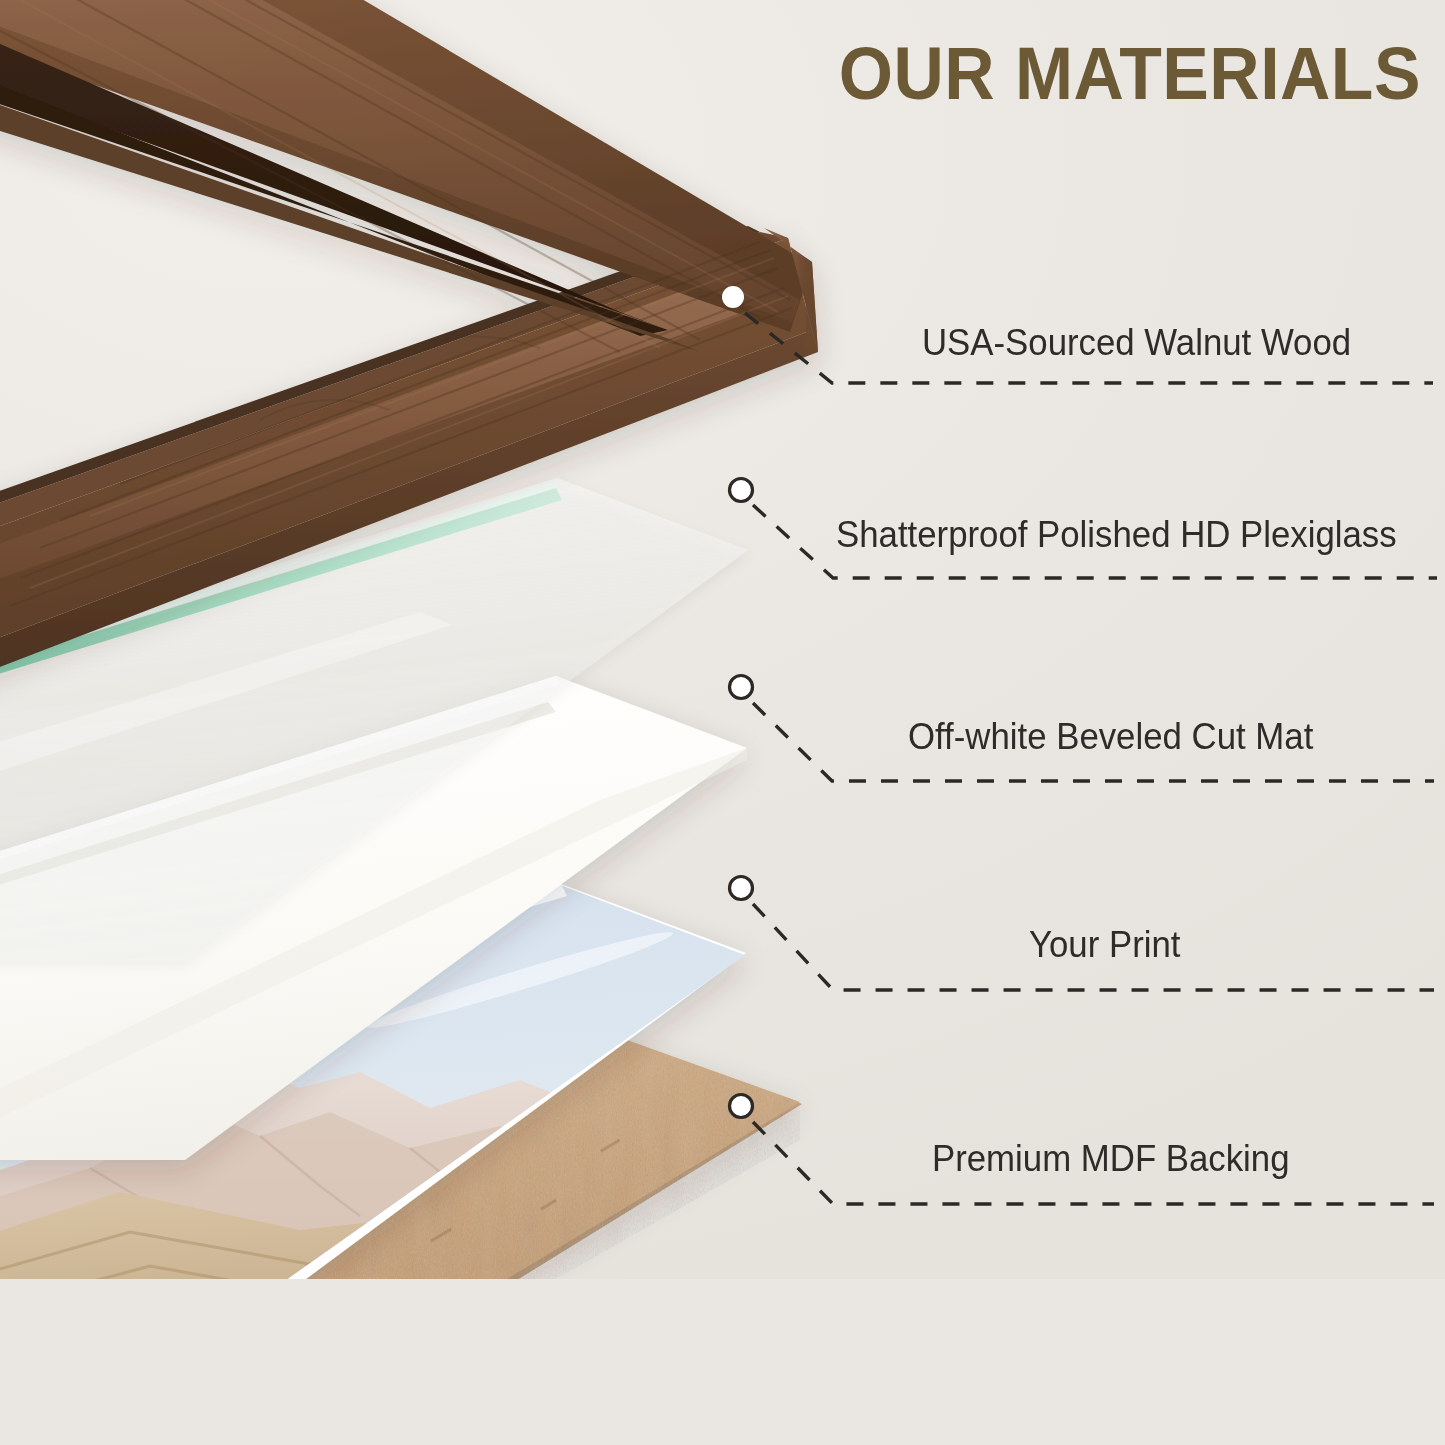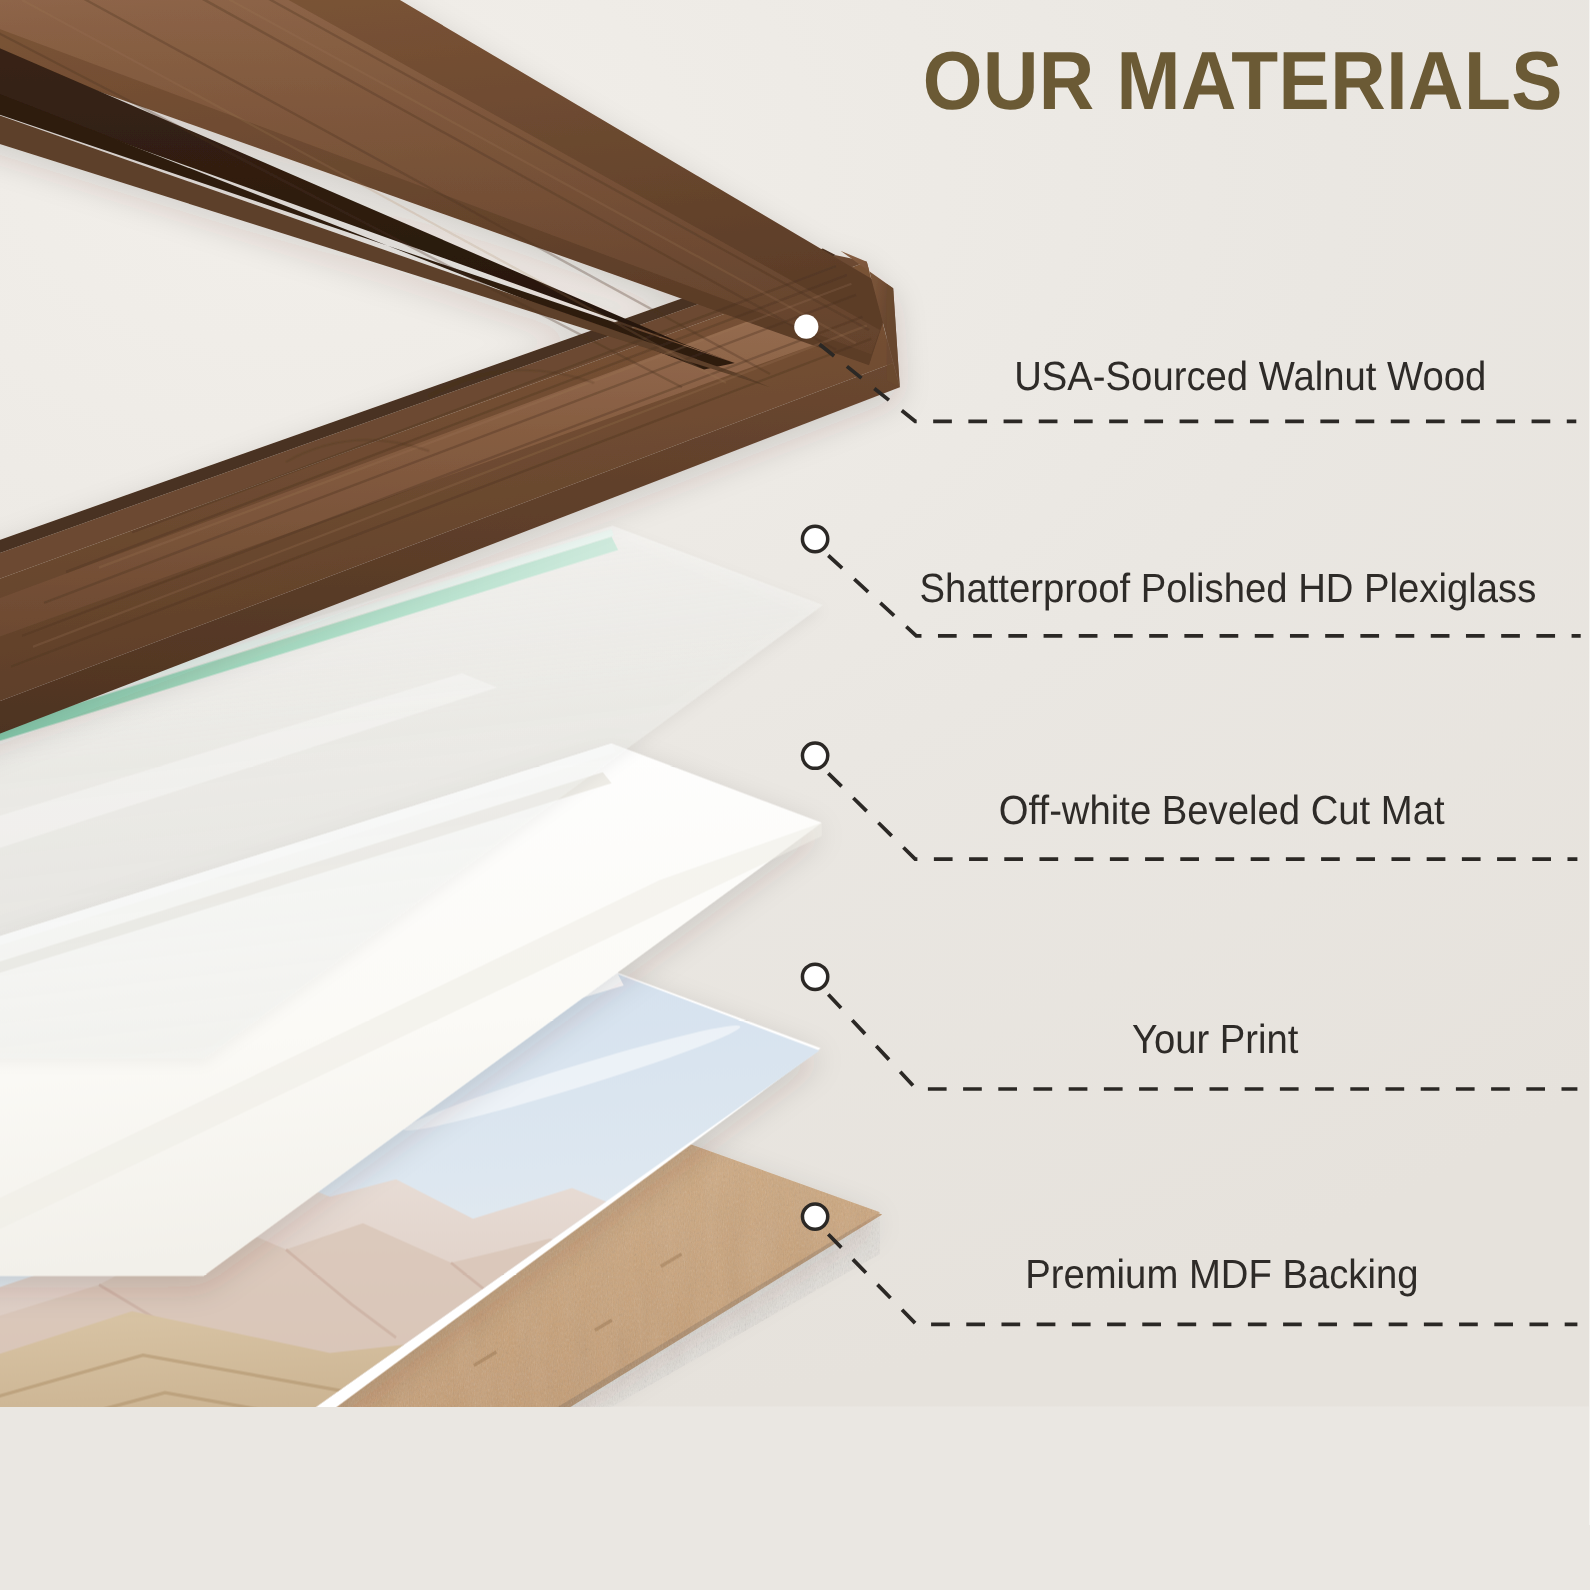--- a/index.html
+++ b/index.html
@@ -5,21 +5,21 @@
   html,body{margin:0;padding:0;}
   body{
     width:1445px;height:1445px;
     background:#eae7e2;
     font-family:"Liberation Sans", sans-serif;
     overflow:hidden;
   }
   #stage{
     position:relative;
     width:1445px;height:1279px;
-    background:#ffffff;
+    background:#5eead4;
     overflow:hidden;
   }
 
   
   .bg-wash{
     position:absolute;inset:0;
     background:
       radial-gradient(120% 90% at 18% 12%, #f2efea 0%, #eae7e2 55%, #e6e2dc 100%);
   }
 

